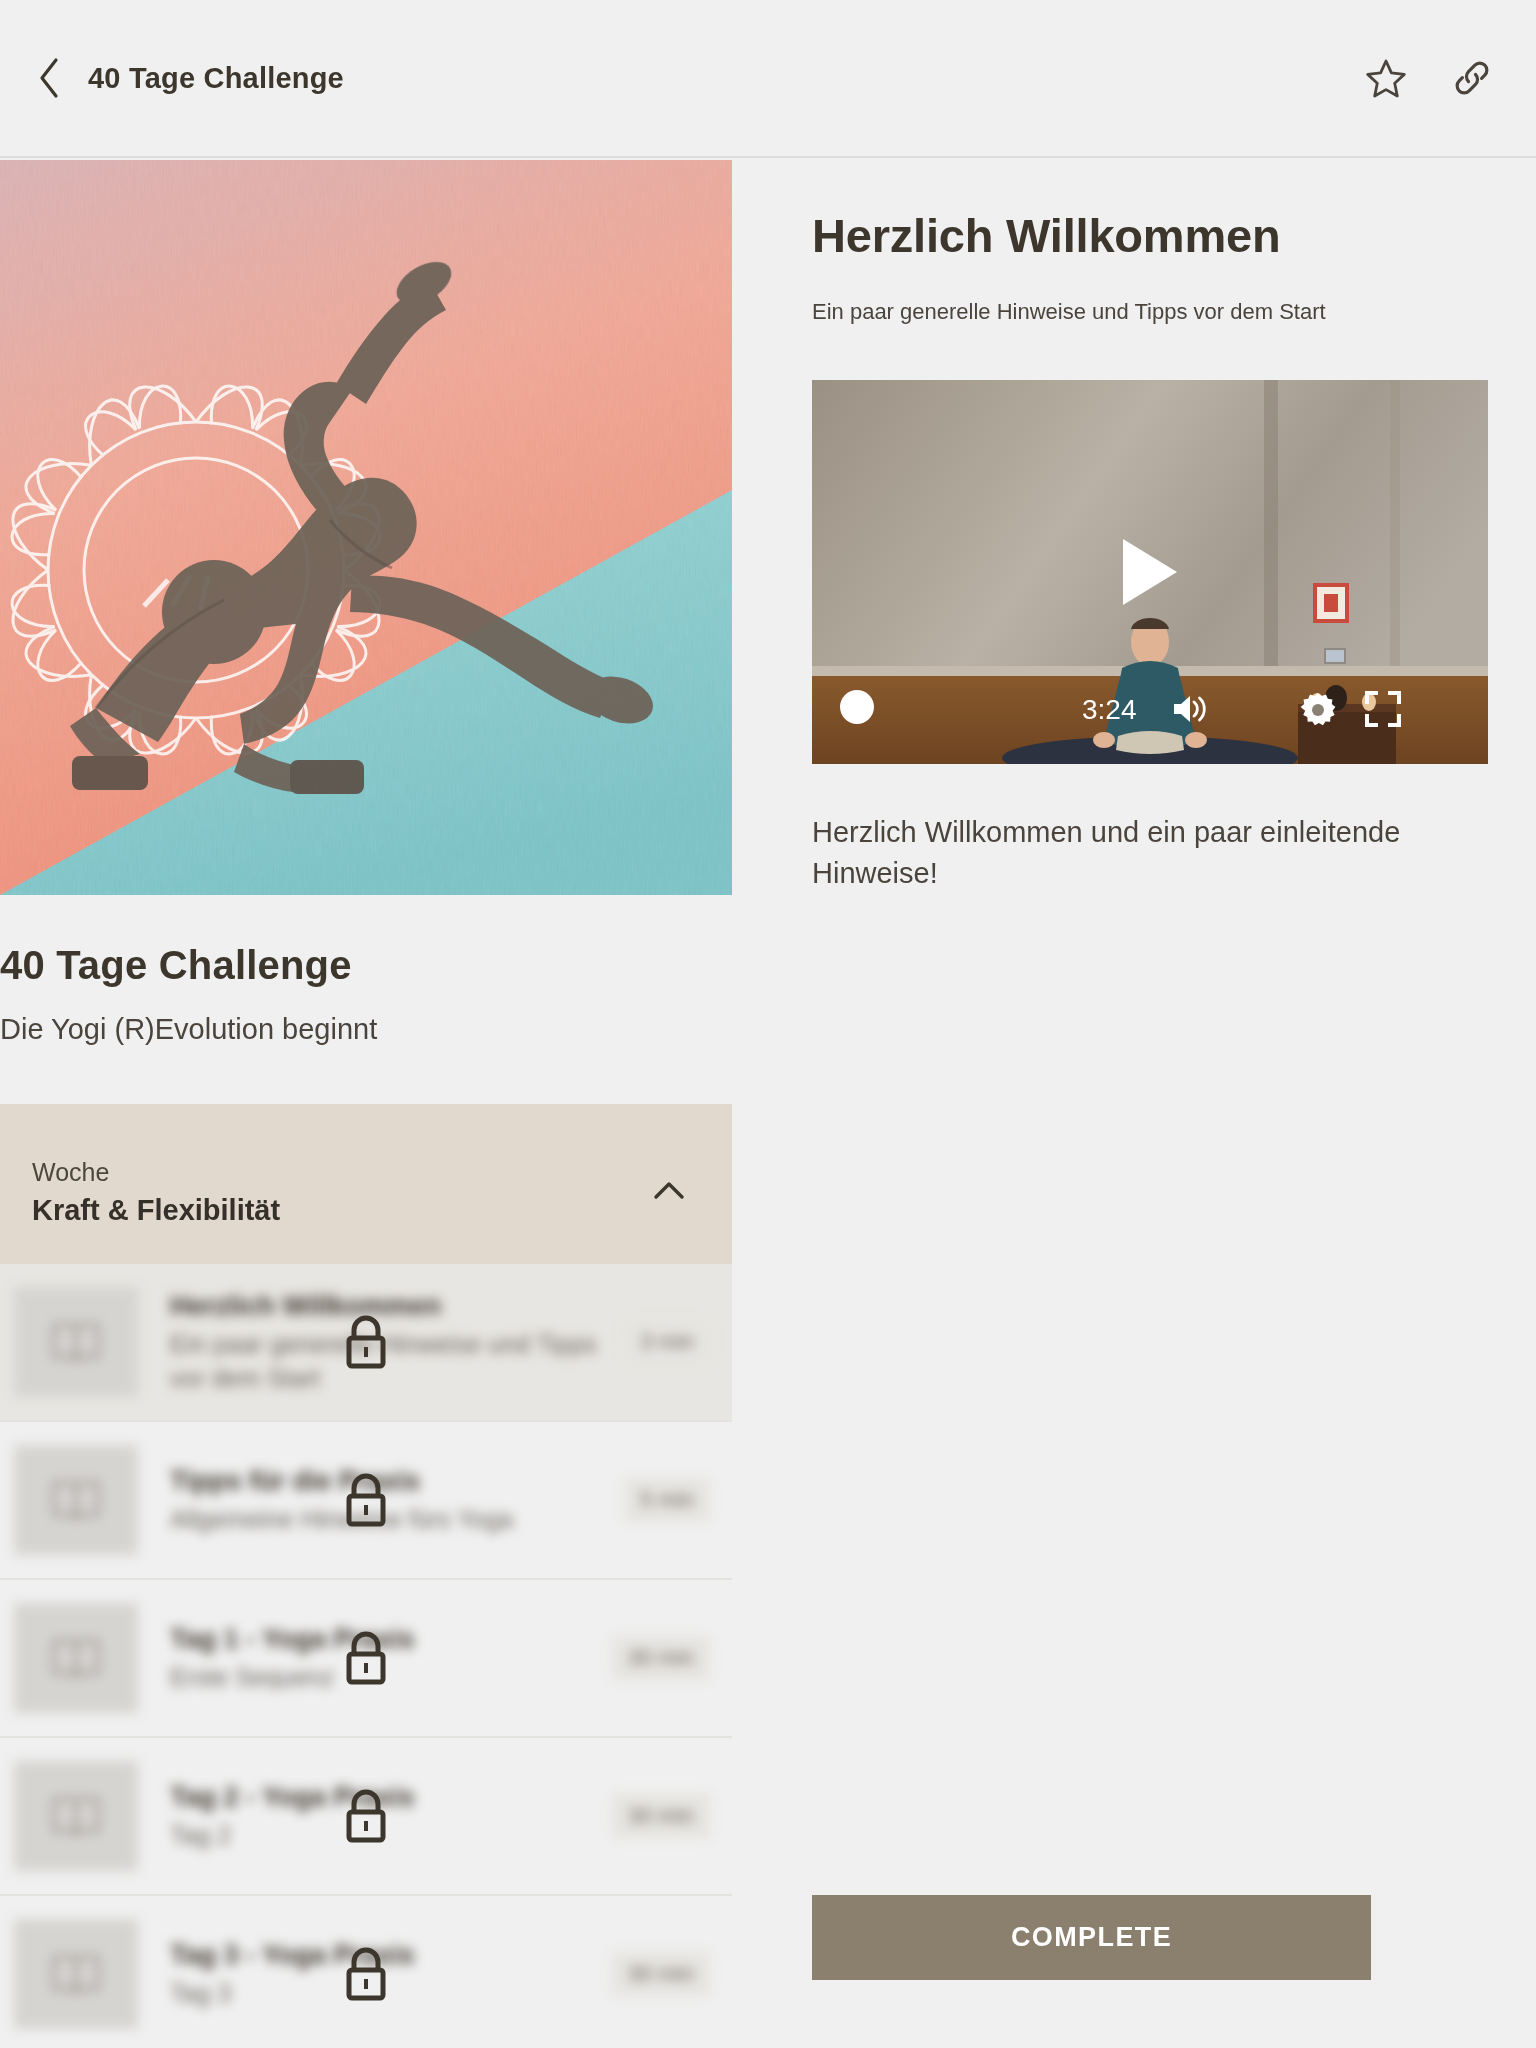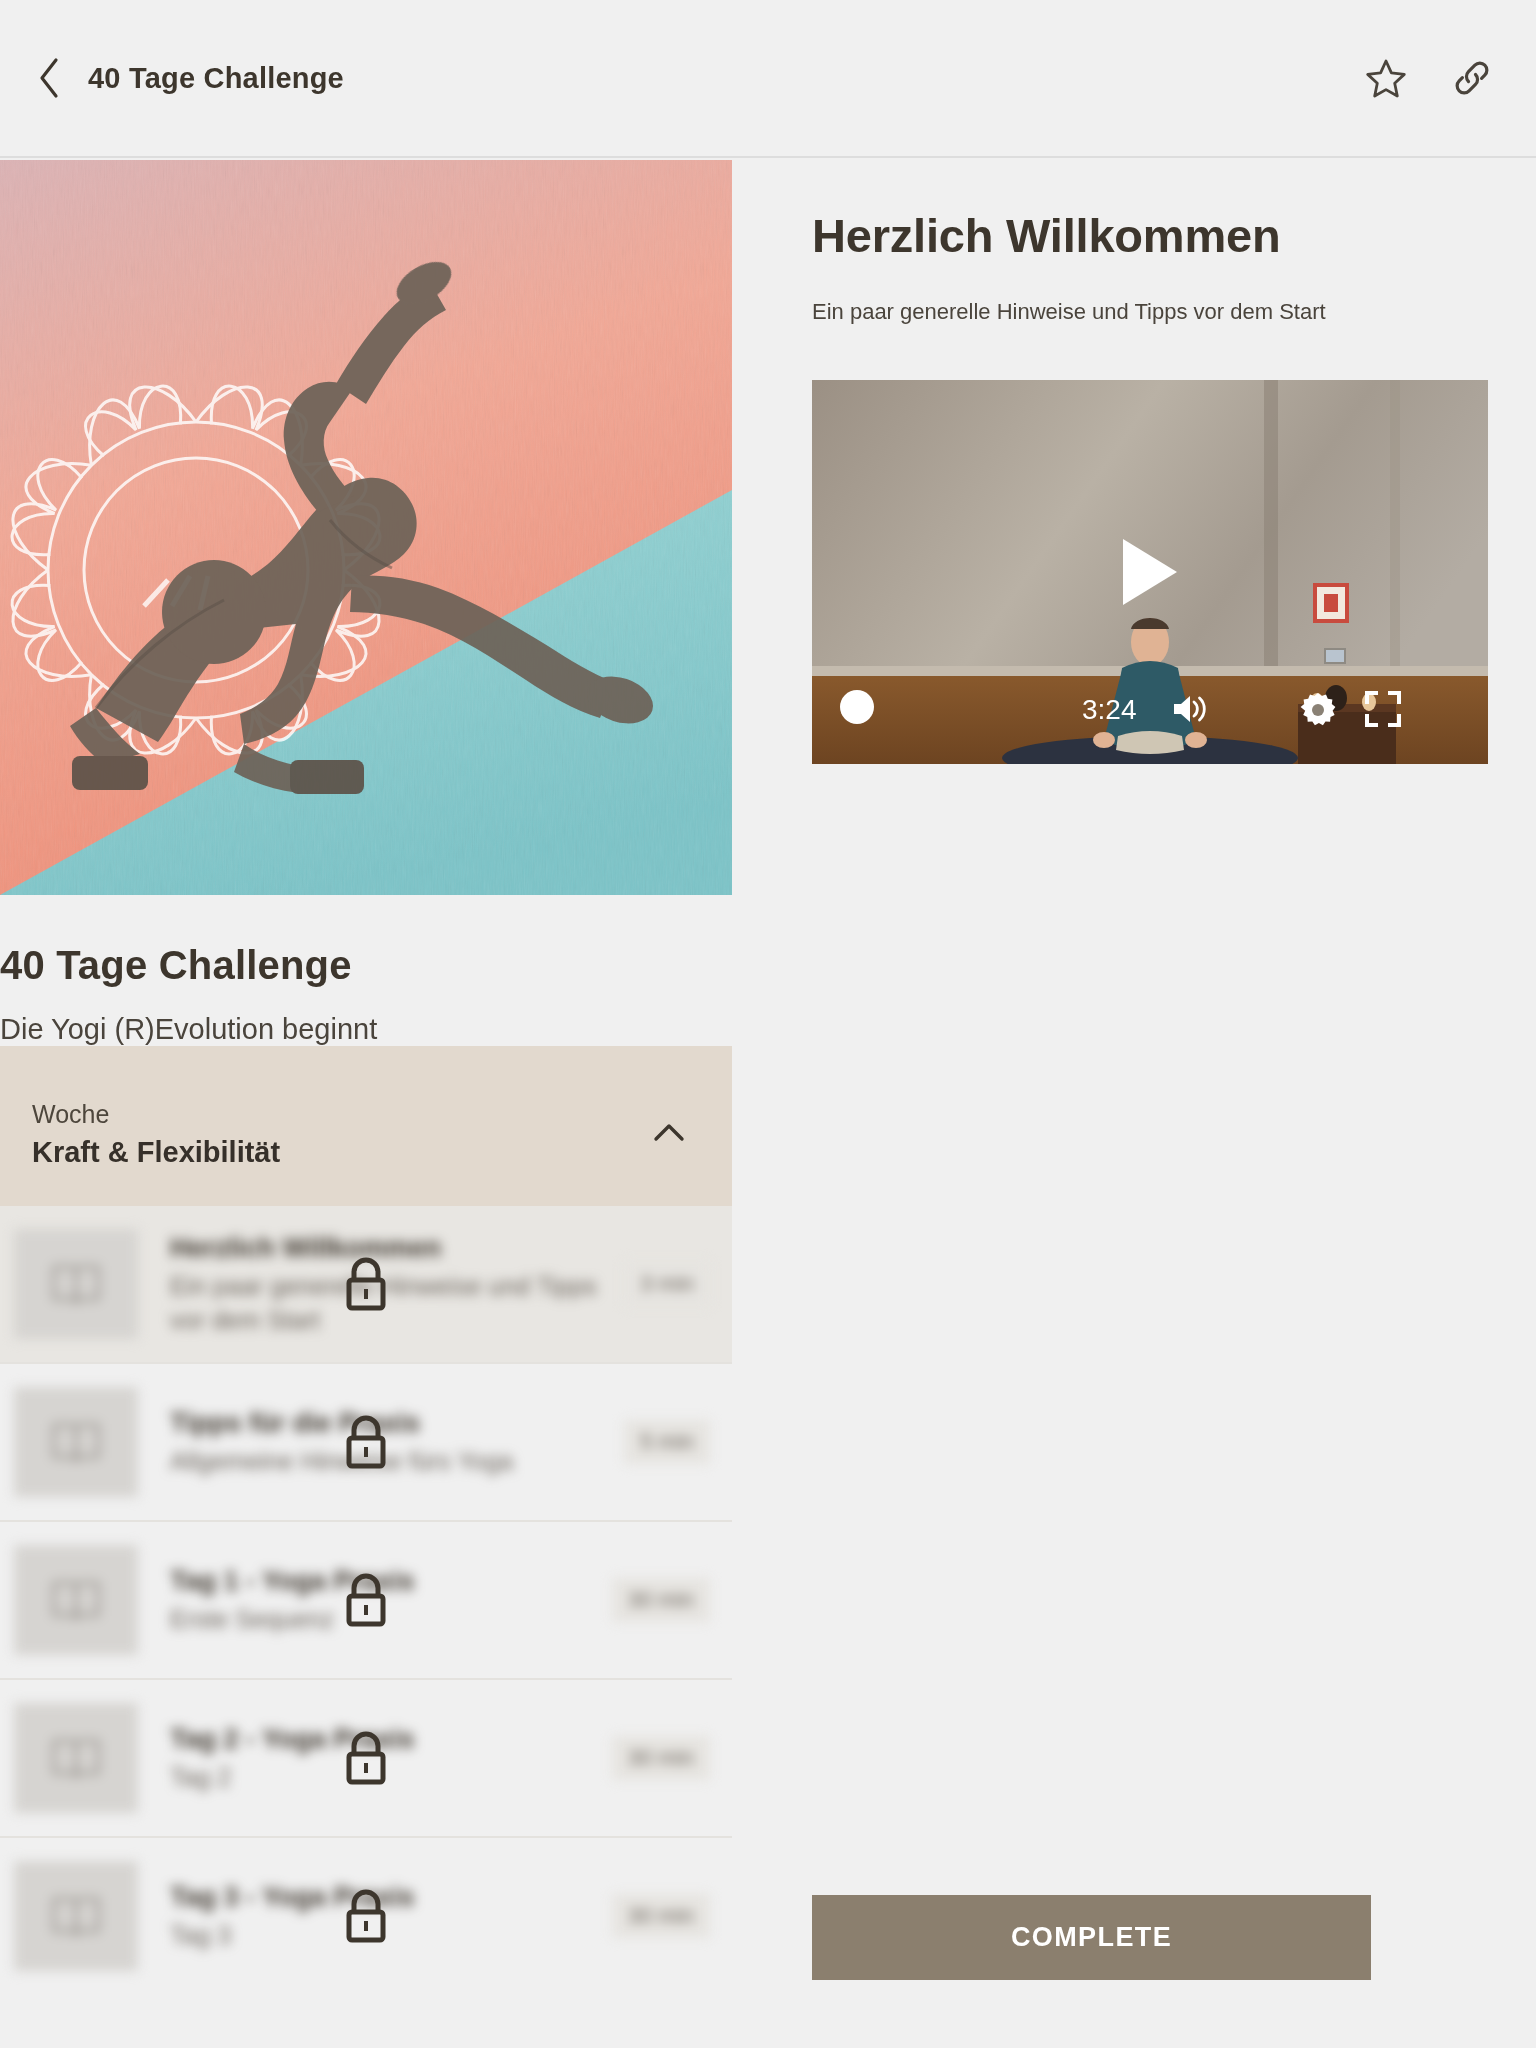--- a/index.html
+++ b/index.html
@@ -46,21 +46,21 @@
   .course-title {
     font-size: 40px; font-weight: bold; color: #3d362d;
     margin-top: 48px; letter-spacing: .2px;
   }
   .course-sub {
     font-size: 29px; color: #4a443c; margin-top: 25px; font-weight: 400;
   }
 
   
   .accordion {
-    width: 732px; height: 160px;
+    margin-top: 58px; width: 732px; height: 160px;
     background: #e2d9ce;
     display: flex; align-items: center; cursor: pointer;
     padding: 16px 42px 0 32px;
   }
   .acc-texts { flex: 1; }
   .acc-kicker { font-size: 25px; color: #4d463c; line-height: 1.25; }
   .acc-title { font-size: 29px; font-weight: bold; color: #36302a; margin-top: 6px; }
   .chev { width: 42px; height: 42px; display: block; }
 
   
@@ -474,16 +474,17 @@
                 <path d="M3 12 V3 h9"></path>
                 <path d="M26 3 h9 v9"></path>
                 <path d="M35 26 v9 h-9"></path>
                 <path d="M12 35 H3 v-9"></path>
               </g>
             </svg>
         </span>
       </div>
     </div>
 
+    <div class="video-caption">Herzlich Willkommen und ein paar einleitende Hinweise!</div>
   </div>
 
   <button class="complete-btn">COMPLETE</button>
 </div>
 
 </body></html>

